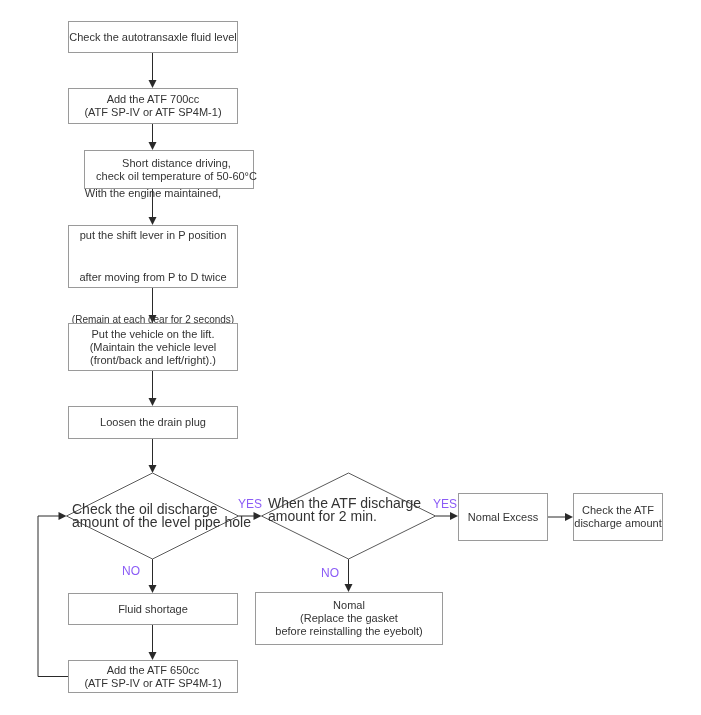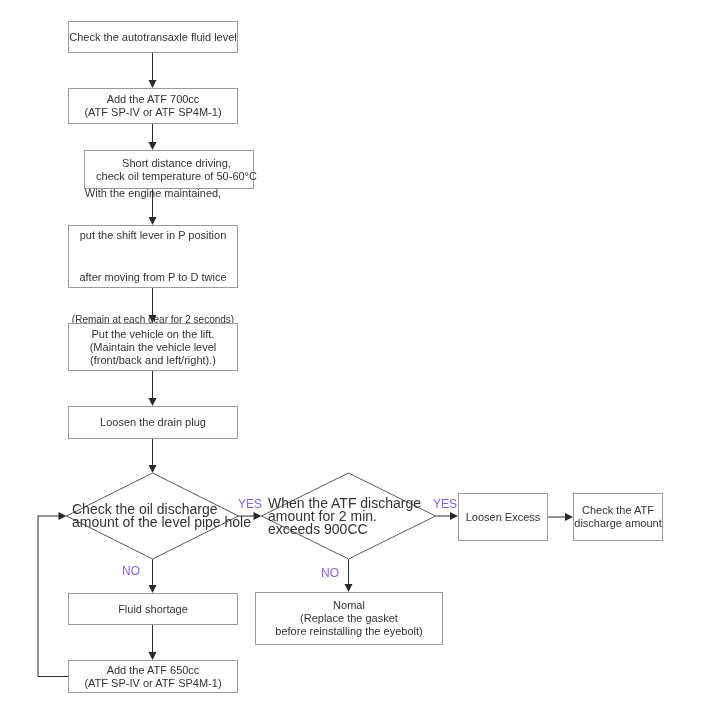--- a/index.html
+++ b/index.html
@@ -162,25 +162,24 @@
   </div>
 
   <div class="dtext" style="left:72px; top:503px; width:161px;">
     <span>Check the oil discharge</span>
     <span>amount of the level pipe hole</span>
   </div>
 
   <div class="dtext" style="left:268px; top:497px; width:161px;">
     <span>When the ATF discharge</span>
     <span>amount for 2 min.</span>
-    <span>exceeds 900CC</span>
   </div>
 
   <div class="node" style="left:458px; top:493px; width:90px; height:48px;">
-    <span>Loosen Excess</span>
+    <span>Nomal Excess</span>
   </div>
 
   <div class="node" style="left:573px; top:493px; width:90px; height:48px;">
     <span>Check the ATF</span>
     <span>discharge amount</span>
   </div>
 
   <div class="node" style="left:68px; top:593px; width:170px; height:32px;">
     <span>Fluid shortage</span>
   </div>

